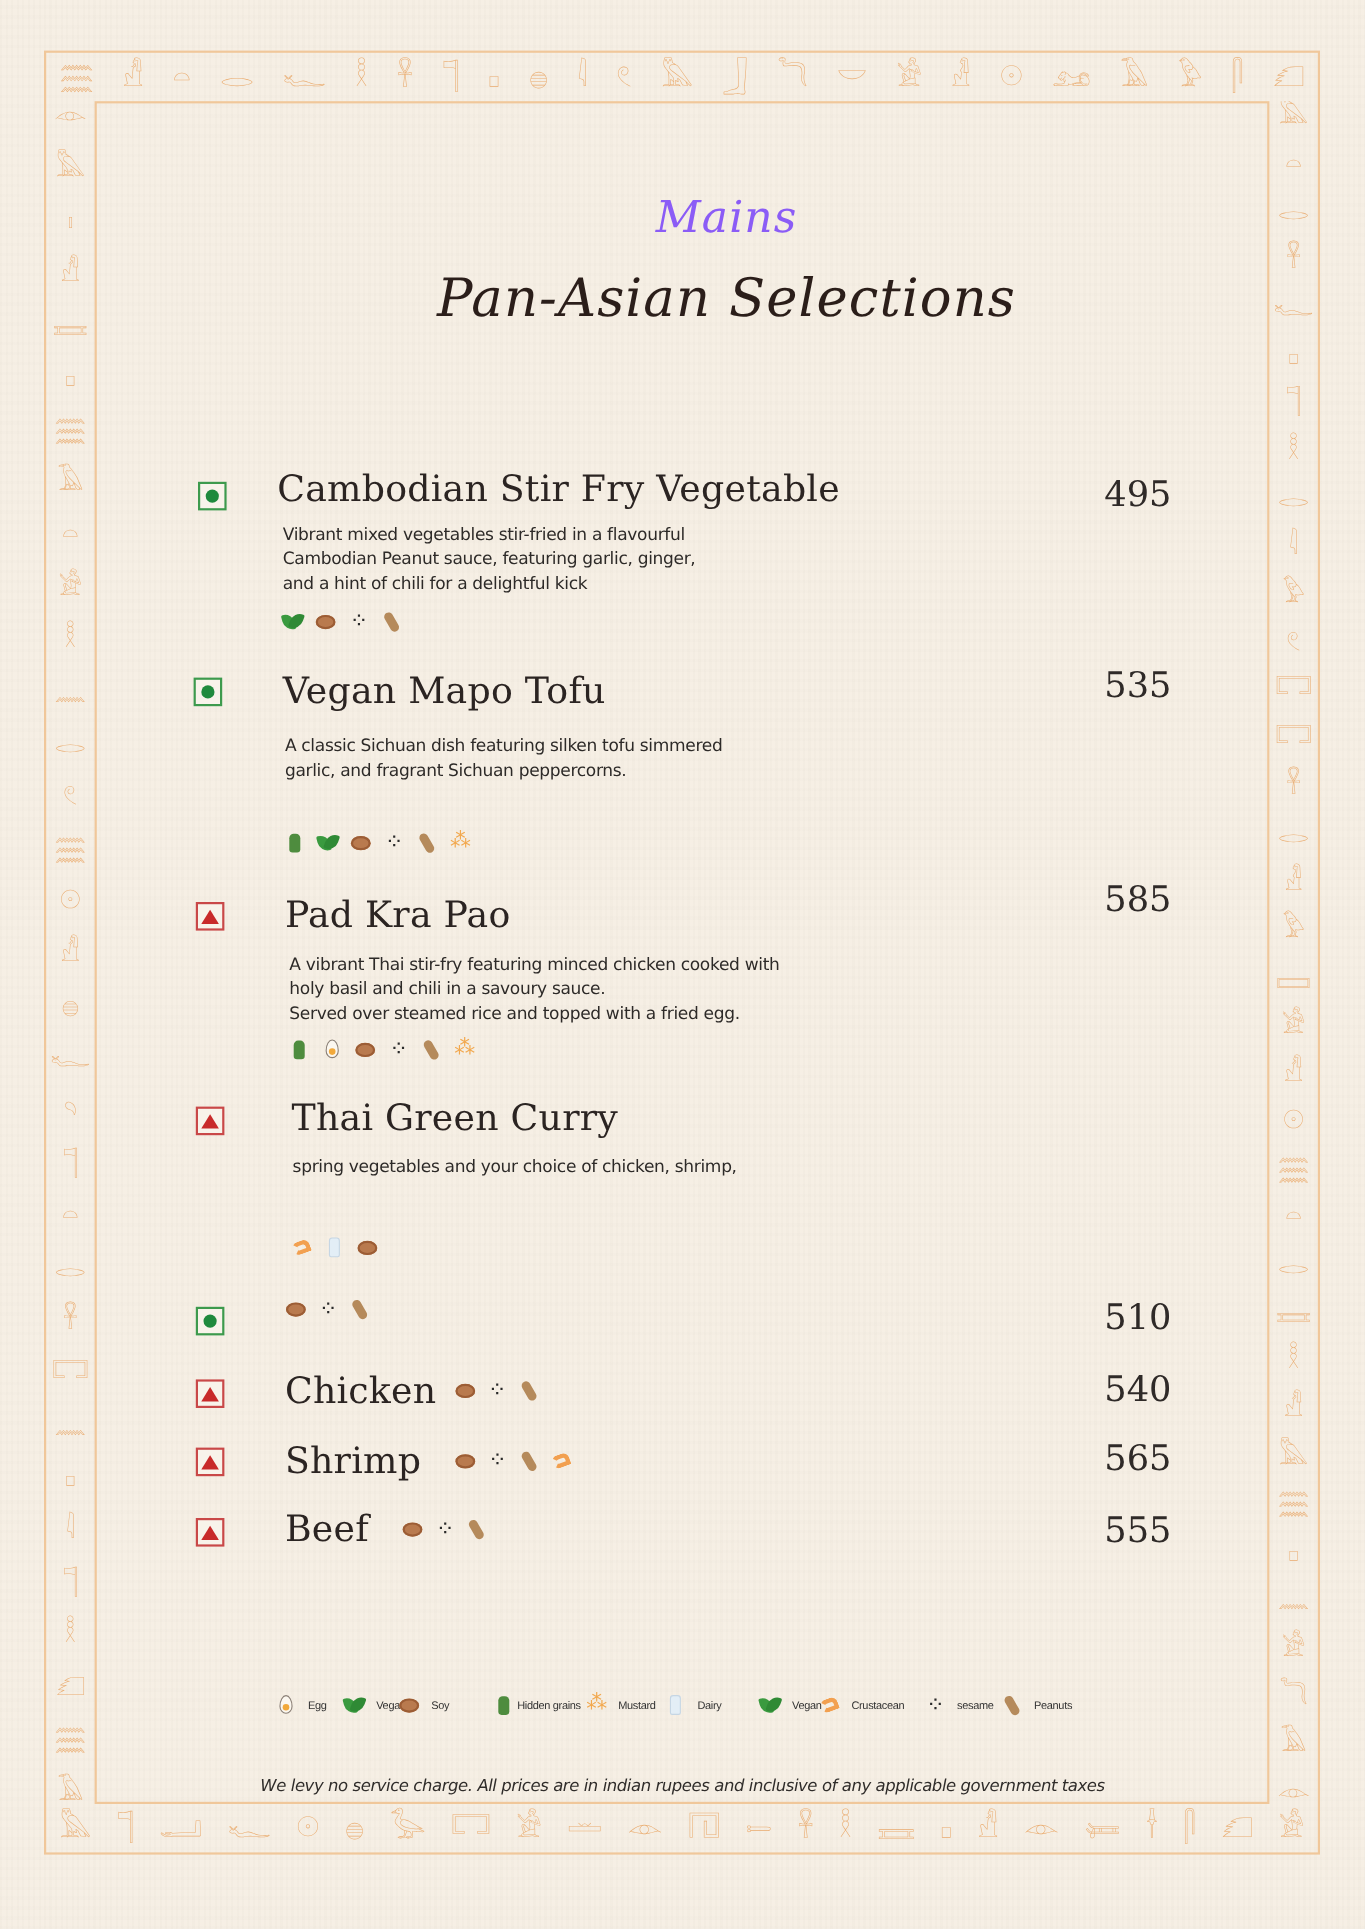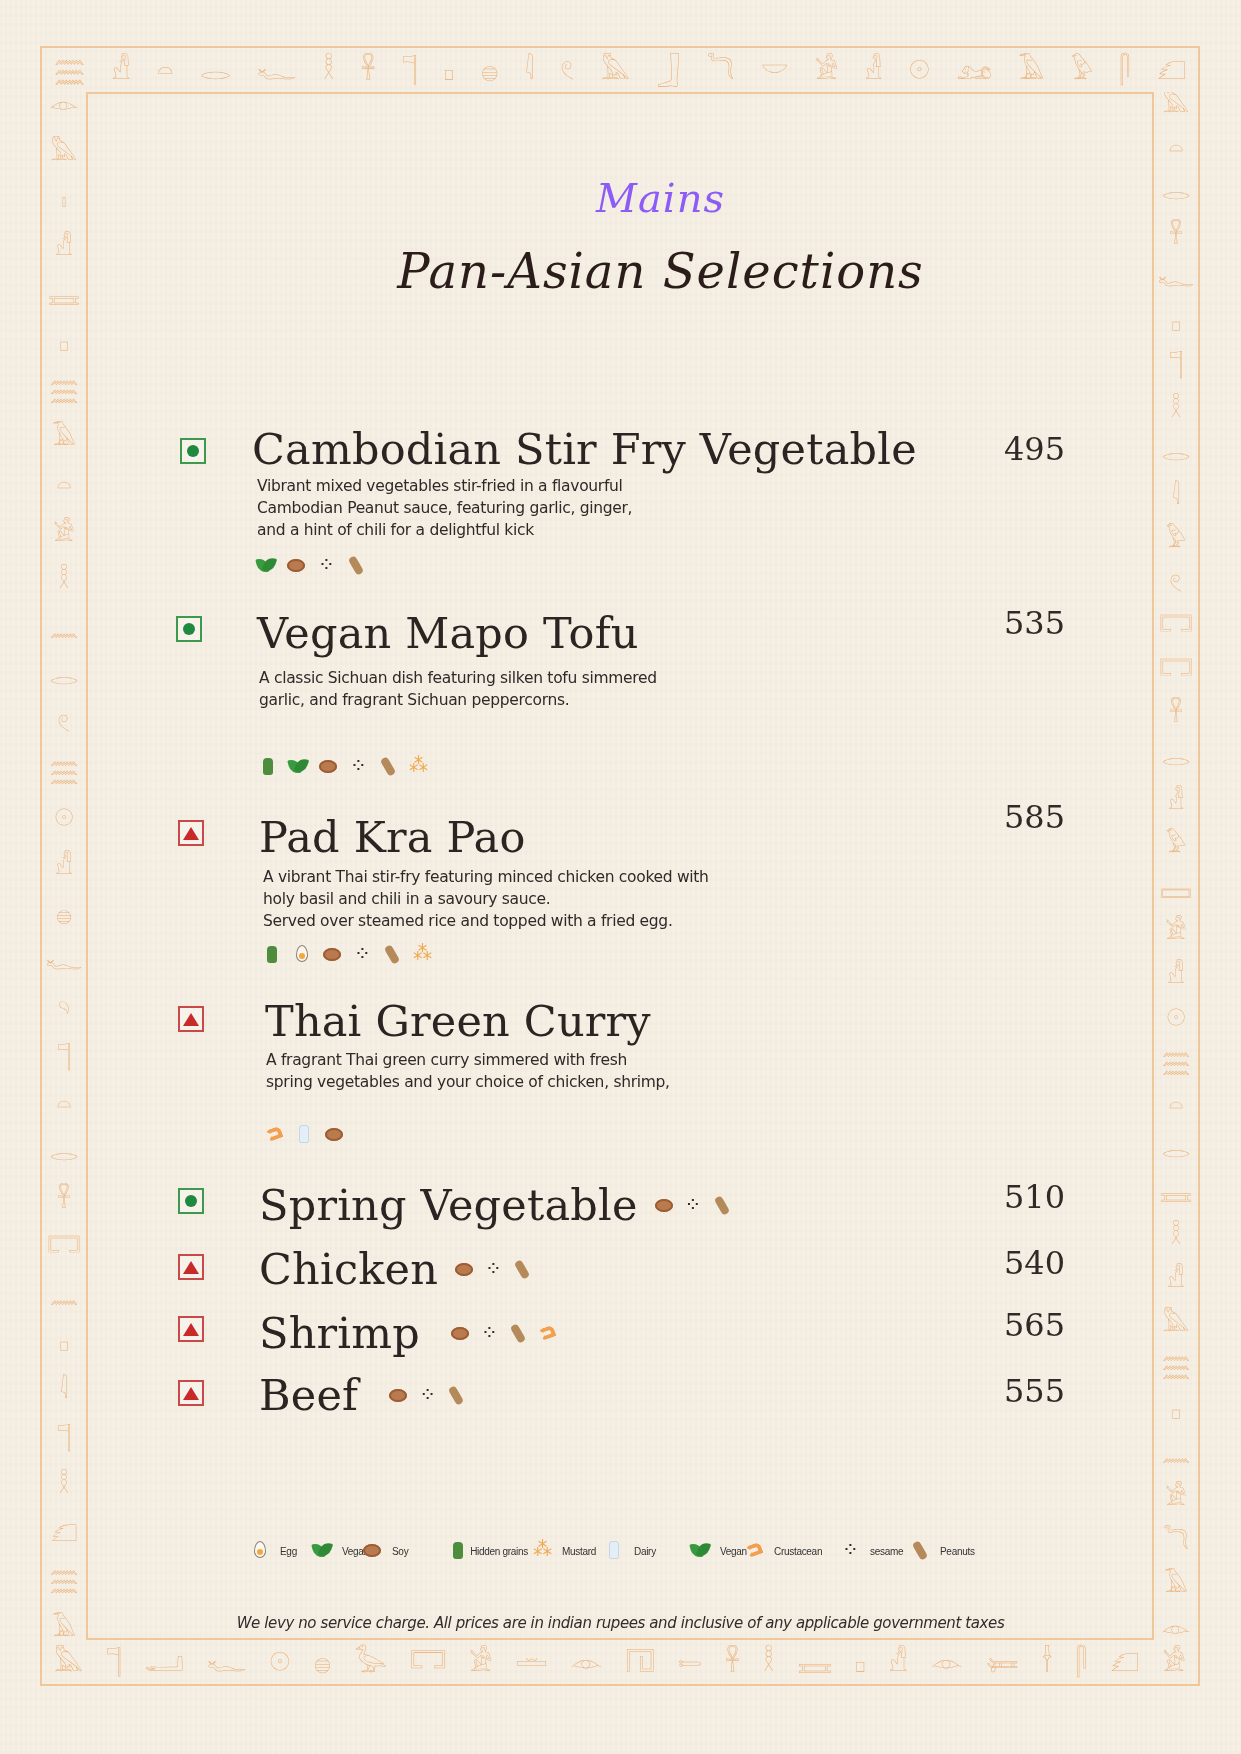--- a/index.html
+++ b/index.html
@@ -50,21 +50,21 @@
   }
   .diet-mark.veg { border:2px solid #3d9a4d; }
   .diet-mark.veg::after { content:""; width:12px; height:12px; border-radius:50%; background:#1f8a3d; }
   .diet-mark.nonveg { border:2px solid #c94848; }
   .diet-mark.nonveg::after {
     content:""; width:0; height:0; border-left:8px solid transparent;
     border-right:8px solid transparent; border-bottom:13px solid #c82a2a;
   }
 
   .dish-name {
-    position:absolute; font-family:"DejaVu Serif", serif; font-size:43px;
+    position:absolute; font-family:"DejaVu Serif", serif; font-size:33px;
     color:#2b2422; font-weight:normal; letter-spacing:0.2px; white-space:nowrap;
     display:flex; align-items:center; gap:16px;
   }
   .dish-desc {
     position:absolute; font-family:"DejaVu Sans", sans-serif; font-size:15.5px;
     line-height:22px; color:#2d2a28; letter-spacing:-0.3px;
   }
   .dish-price {
     position:absolute; font-family:"DejaVu Serif", serif; font-size:32px;
     color:#2f2a28; right:176px; text-align:right;
@@ -320,34 +320,32 @@
       <span class="al sesame"></span>
       <span class="al peanut"></span>
       <span class="al mustard"></span>
     </div>
 </div>
 
 <div>
   <div class="diet-mark nonveg" style="left:178px;top:1006px;"></div>
   <div class="dish-name" style="left:265px;top:996px;">Thai Green Curry</div>
   <div class="dish-desc" style="left:266px;top:1049px;">
-    <div>A fragrant Thai green curry simmered with fresh</div>
     <div>spring vegetables and your choice of chicken, shrimp,</div>
   </div>
   <div class="allergens" style="left:264px;top:1124px;">
       <span class="al crustacean"></span>
       <span class="al dairy"></span>
       <span class="al soy"></span>
     </div>
 </div>
 
 <div>
   <div class="diet-mark veg" style="left:178px;top:1188px;"></div>
   <div class="dish-name" style="left:259px;top:1180px;">
-    <span>Spring Vegetable</span>
     <span class="inline-allergens">
         <span class="al soy"></span>
         <span class="al sesame"></span>
         <span class="al peanut"></span>
       </span>
   </div>
   <div class="dish-price" style="top:1178px;">510</div>
 </div>
 <div>
   <div class="diet-mark nonveg" style="left:178px;top:1254px;"></div>

